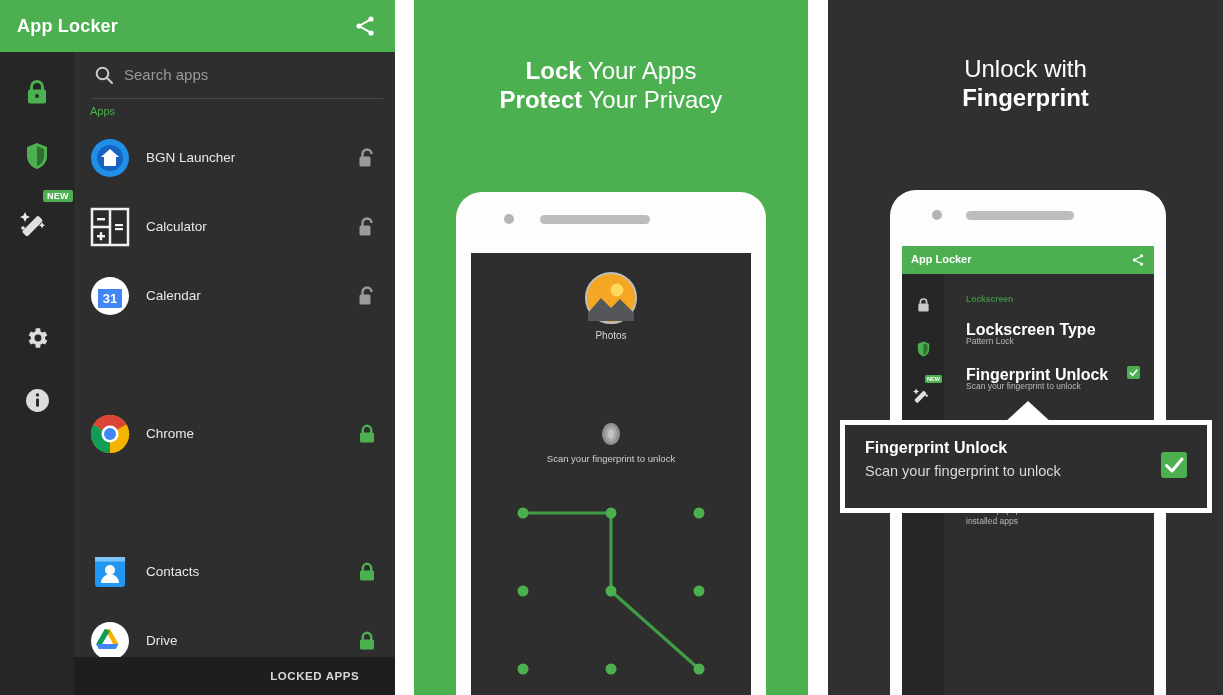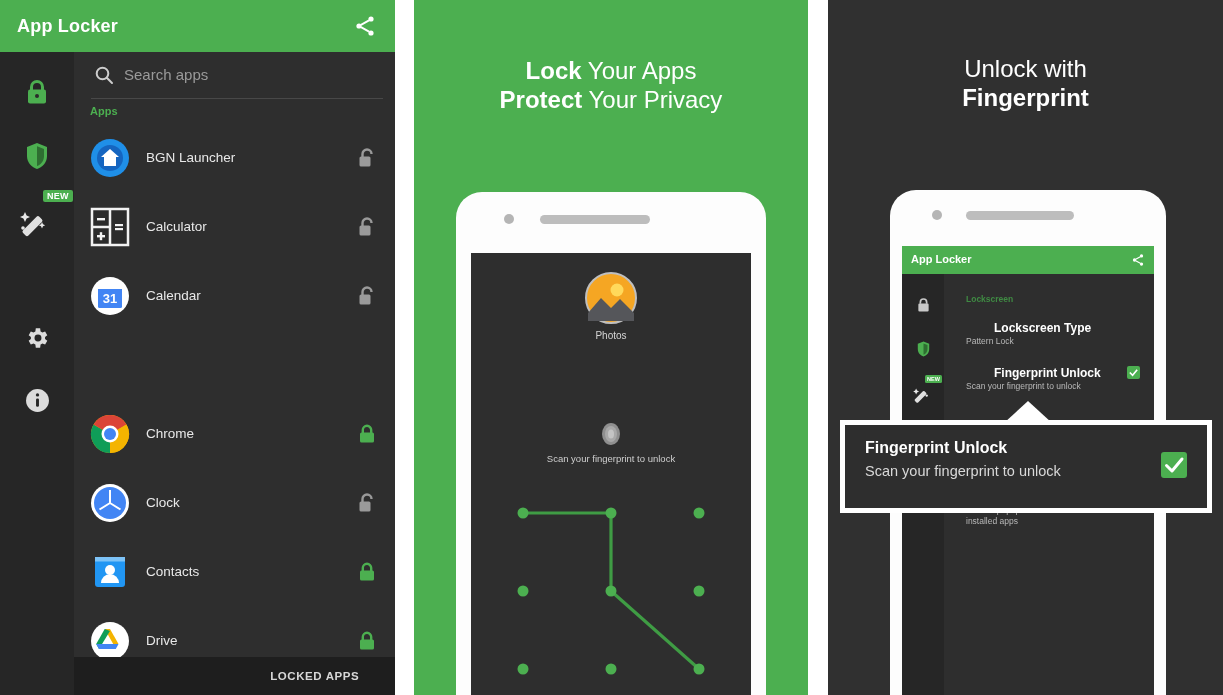--- a/index.html
+++ b/index.html
@@ -21,21 +21,21 @@
   .rail{position:absolute;left:0;top:52px;width:74px;bottom:0;background:#262626;}
   .rail-item{position:absolute;left:0;width:74px;height:56px;display:flex;align-items:center;justify-content:center;}
   .badge-new{position:absolute;left:26px;top:-12px;background:#4caf50;color:#fff;font-size:9px;
              font-weight:bold;padding:1px 4px;border-radius:2px;letter-spacing:.3px;}
 
   .content1{position:absolute;left:74px;top:52px;right:0;bottom:0;background:#2e2e2e;}
   .searchrow{position:absolute;left:0;top:0;width:100%;height:47px;}
   .search-ico{position:absolute;left:20px;top:13px;width:20px;height:20px;}
   .search-ph{position:absolute;left:50px;top:14px;font-size:15px;color:#9a9a9a;}
   .search-underline{position:absolute;left:17px;right:12px;top:46px;height:1px;background:#484848;}
-  .apps-label{position:absolute;left:16px;top:53px;font-size:11px;color:#4caf50;font-weight:bold;}
+  .apps-label{position:absolute;left:16px;top:53px;font-size:11px;color:#4caf50;font-weight:normal;}
 
   .applist{position:absolute;left:0;top:72px;right:0;bottom:0;}
   .app-row{position:absolute;left:0;width:100%;height:69px;}
   .app-ico{position:absolute;left:16px;top:14px;width:40px;height:40px;text-align:center;}
   .app-name{position:absolute;left:72px;top:26px;font-size:13.5px;color:#e8e8e8;}
   .lock-ico{position:absolute;right:17px;top:23px;width:22px;height:22px;}
 
   .tabbar{position:absolute;left:0;bottom:0;width:100%;height:38px;background:#1e1e1e;}
   .tabbar .tabseg{position:absolute;top:0;height:38px;display:flex;align-items:center;justify-content:center;
                   font-size:11.5px;font-weight:bold;letter-spacing:.6px;}
@@ -63,21 +63,21 @@
   
   .p3-appbar{position:absolute;left:0;top:0;width:100%;height:28px;background:#4caf50;}
   .p3-title{position:absolute;left:9px;top:7px;font-size:11px;font-weight:bold;color:#fff;}
   .p3-share{position:absolute;right:9px;top:7px;width:14px;height:14px;}
   .p3-rail{position:absolute;left:0;top:28px;width:42px;bottom:0;background:#262626;}
   .p3-rail-item{position:absolute;left:0;width:42px;height:33px;display:flex;align-items:center;justify-content:center;}
   .p3-badge{position:absolute;left:14px;top:-7px;background:#4caf50;color:#fff;font-size:5.5px;
             font-weight:bold;padding:1px 2px;border-radius:1.5px;}
   .p3-body{position:absolute;left:42px;top:28px;right:0;bottom:0;background:#2e2e2e;}
   .p3-section{position:absolute;font-size:8.5px;color:#3f8a43;font-weight:bold;}
-  .p3-item-title{position:absolute;font-size:12px;color:#ffffff;font-weight:bold;margin-left:28px;}
+  .p3-item-title{position:absolute;font-size:16px;color:#ffffff;font-weight:bold;}
   .p3-item-sub{position:absolute;font-size:8.5px;color:#b9b9b9;line-height:1.35;}
   .p3-check{position:absolute;width:13px;height:13px;background:#4caf50;border-radius:2px;}
   .p3-check svg{position:absolute;left:1px;top:1px;}
 
   
   .callout{position:absolute;background:#2e2e2e;border:5px solid #ffffff;box-sizing:border-box;}
   .callout-title{position:absolute;left:20px;top:14px;font-size:16px;font-weight:bold;color:#ffffff;}
   .callout-sub{position:absolute;left:20px;top:38px;font-size:14.5px;color:#d9d9d9;}
   .callout-check{position:absolute;right:20px;top:27px;width:26px;height:26px;background:#4caf50;border-radius:3px;}
   .callout-arrow{position:absolute;width:0;height:0;border-left:24px solid transparent;
@@ -229,36 +229,20 @@
           </div>
           <div class="app-name">Chrome</div>
           <div class="lock-ico">
             <svg width="22" height="22" viewBox="0 0 22 22">
               <path d="M6.8 10 V7 a4.2 4.2 0 0 1 8.4 0 V10" fill="none" stroke="#4caf50" stroke-width="2.4"></path>
               <rect x="4" y="9.5" width="14" height="10" rx="1.6" fill="#4caf50"></rect>
             </svg>
           </div>
         </div>
 
-        <div class="app-row" style="top:345px">
-          <div class="app-ico">
-            <svg width="40" height="40" viewBox="0 0 40 40">
-              <circle cx="20" cy="20" r="19" fill="#ffffff"></circle>
-              <circle cx="20" cy="20" r="16" fill="#4285f4"></circle>
-              <path d="M20 20 L20 7 M20 20 L9.5 26.5 M20 20 L30.5 26.5" stroke="#ffffff" stroke-width="2"></path>
-            </svg>
-          </div>
-          <div class="app-name">Clock</div>
-          <div class="lock-ico">
-            <svg width="22" height="22" viewBox="0 0 22 22">
-              <path d="M6.5 10 V7 a4.5 4.5 0 0 1 9 0" fill="none" stroke="#9a9a9a" stroke-width="2.4"></path>
-              <rect x="3.5" y="9.5" width="11" height="10" rx="1.6" fill="#9a9a9a"></rect>
-            </svg>
-          </div>
-        </div>
 
         <div class="app-row" style="top:414px">
           <div class="app-ico">
             <svg width="40" height="40" viewBox="0 0 40 40">
               <rect x="5" y="5" width="30" height="30" rx="3" fill="#2196f3"></rect>
               <rect x="5" y="5" width="30" height="4.5" fill="#7dc3f7"></rect>
               <circle cx="20" cy="18" r="5" fill="#ffffff"></circle>
               <path d="M11 31 a9 9 0 0 1 18 0 Z" fill="#ffffff"></path>
             </svg>
           </div>

